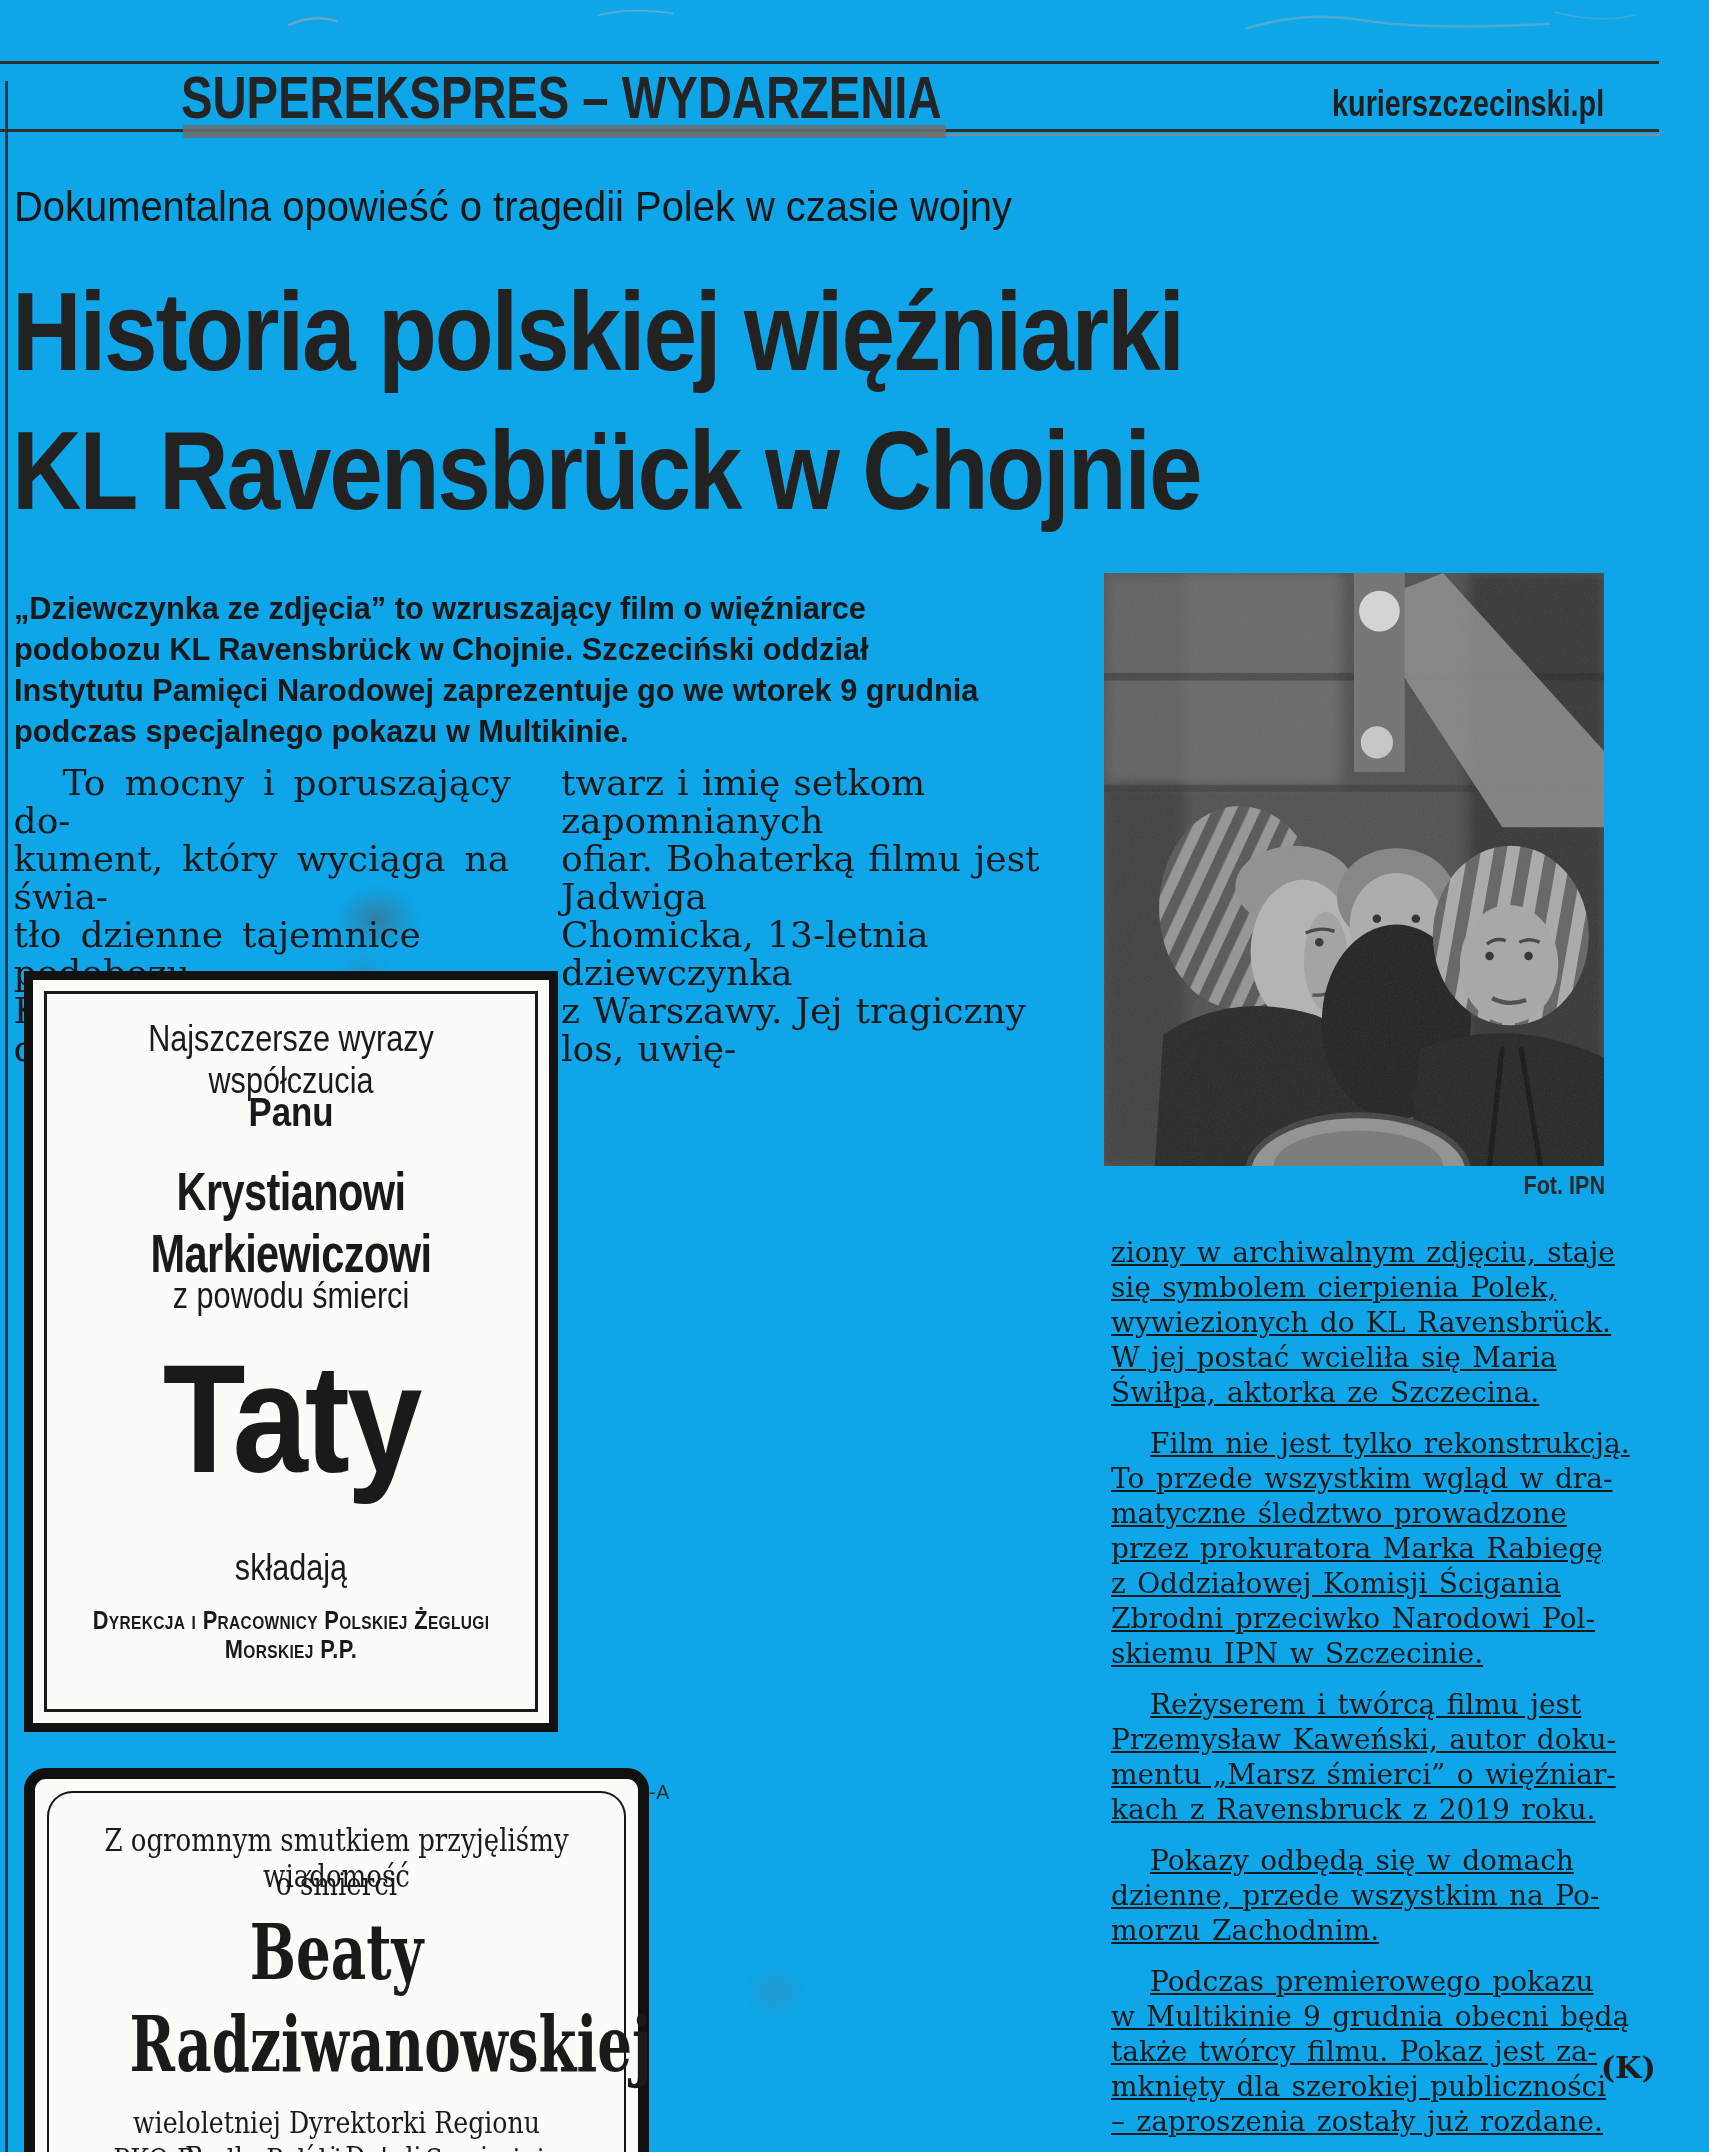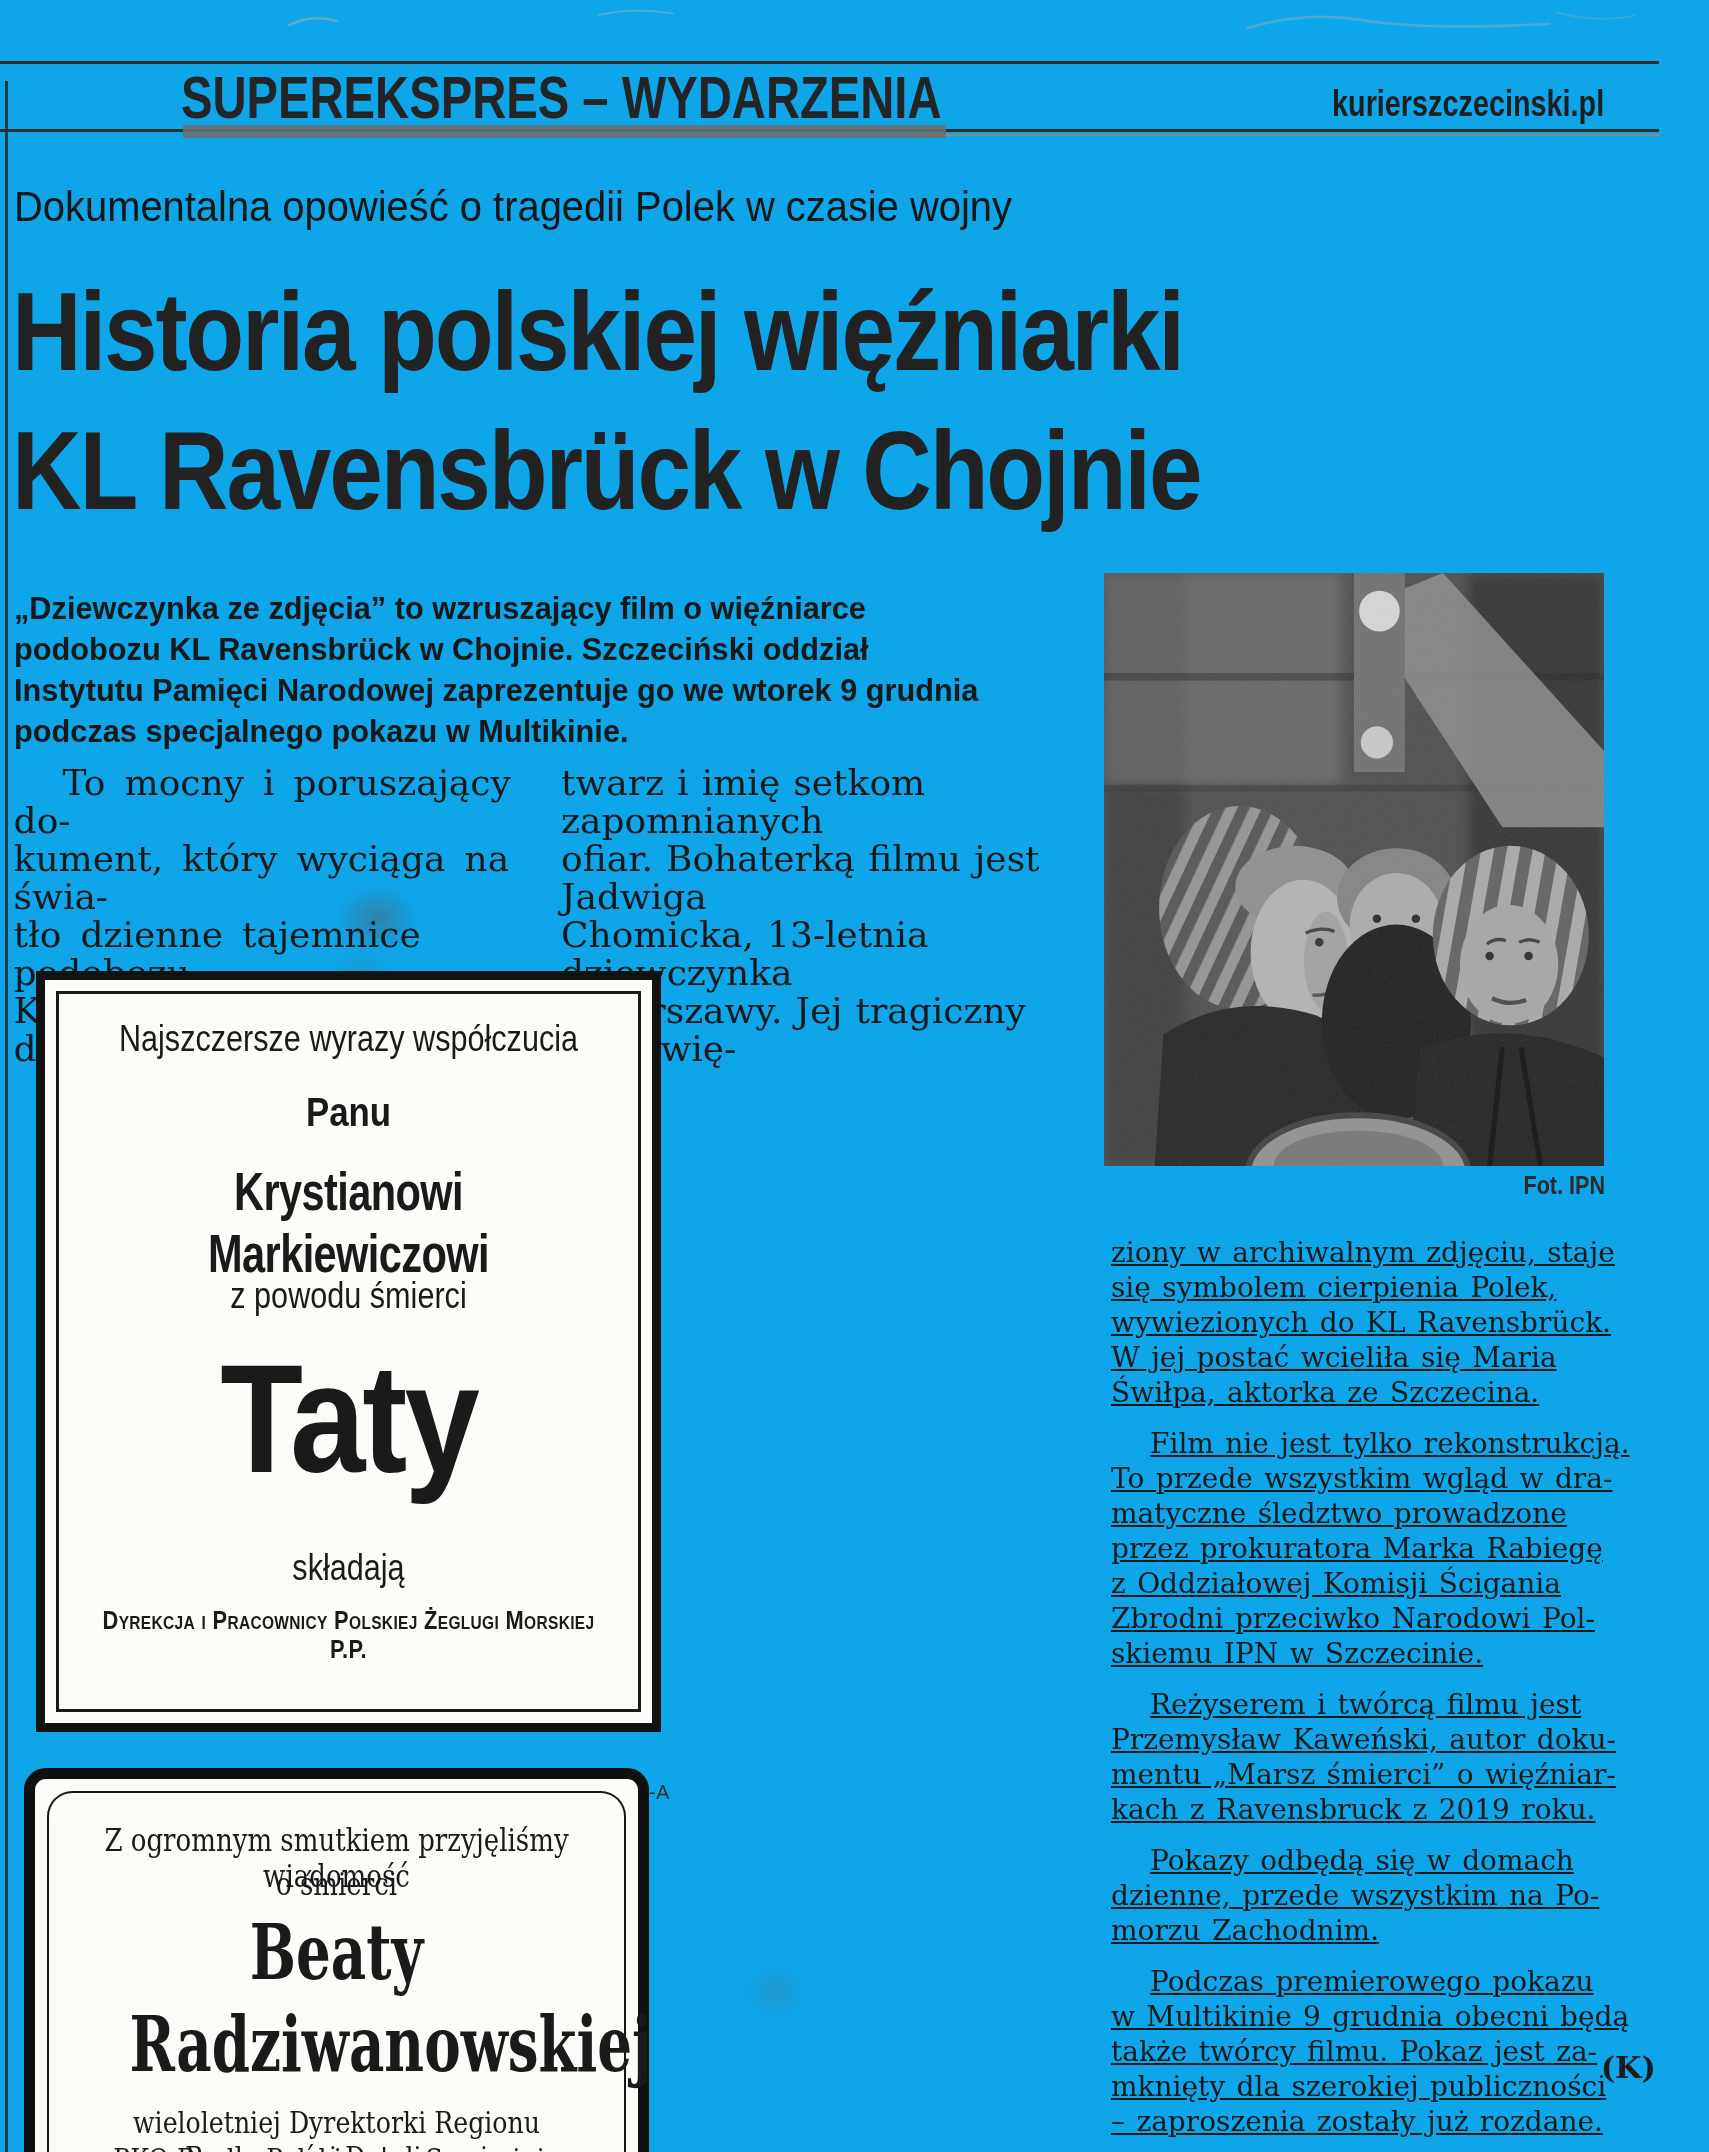--- a/index.html
+++ b/index.html
@@ -32,21 +32,21 @@
   #col3 p{margin:16px;text-decoration:underline;}
   #col3 p.ind{text-indent:39px;}
   #signoff{left:1095px;top:2049px;width:561px;font-size:30.5px;font-weight:bold;text-align:right;}
 
   
   #photo{left:1104px;top:573px;width:500px;height:593px;filter:grayscale(1) contrast(1.04) brightness(.99);}
   #photo svg{display:block;width:100%;height:100%;}
   #photo-credit{left:1095px;top:1171px;width:510px;font-size:25.4px;font-weight:bold;--sx:.85;color:#2a2a2a;}
 
   
-  #ob1{left:36px;top:971px;width:625px;height:761px;border:9.3px solid #121212;box-sizing:border-box;background:#fcfbf8;}
+  #ob1{left:24px;top:971px;width:534px;height:761px;border:9.3px solid #121212;box-sizing:border-box;background:#fcfbf8;}
   #ob1-inner{position:absolute;left:11px;right:11px;top:11px;bottom:11px;border:3.4px solid #1a1a1a;}
   #ob1 .line{position:absolute;left:0;right:0;text-align:center;color:#1a1a1a;}
   #ob1-intro{top:24px;font-size:36px;--sx:.85;}
   #ob1-salutation{top:95px;font-size:41px;font-weight:bold;--sx:.85;}
   #ob1-name{top:166px;font-size:54px;font-weight:bold;letter-spacing:-0.8px;--sx:.77;}
   #ob1-cause{top:281px;font-size:36px;--sx:.85;}
   #ob1-relative{top:337px;font-size:154px;font-weight:bold;letter-spacing:-3.4px;--sx:.88;}
   #ob1-closing{top:553px;font-size:36px;--sx:.85;}
   #ob1-signature{top:612px;font-size:25.4px;font-weight:bold;font-variant:small-caps;letter-spacing:0.4px;--sx:.86;}
   #ref-code{left:24px;top:1737px;width:646px;text-align:right;font-size:19.5px;letter-spacing:0.8px;color:#2c2c2c;margin-top:44px;}

